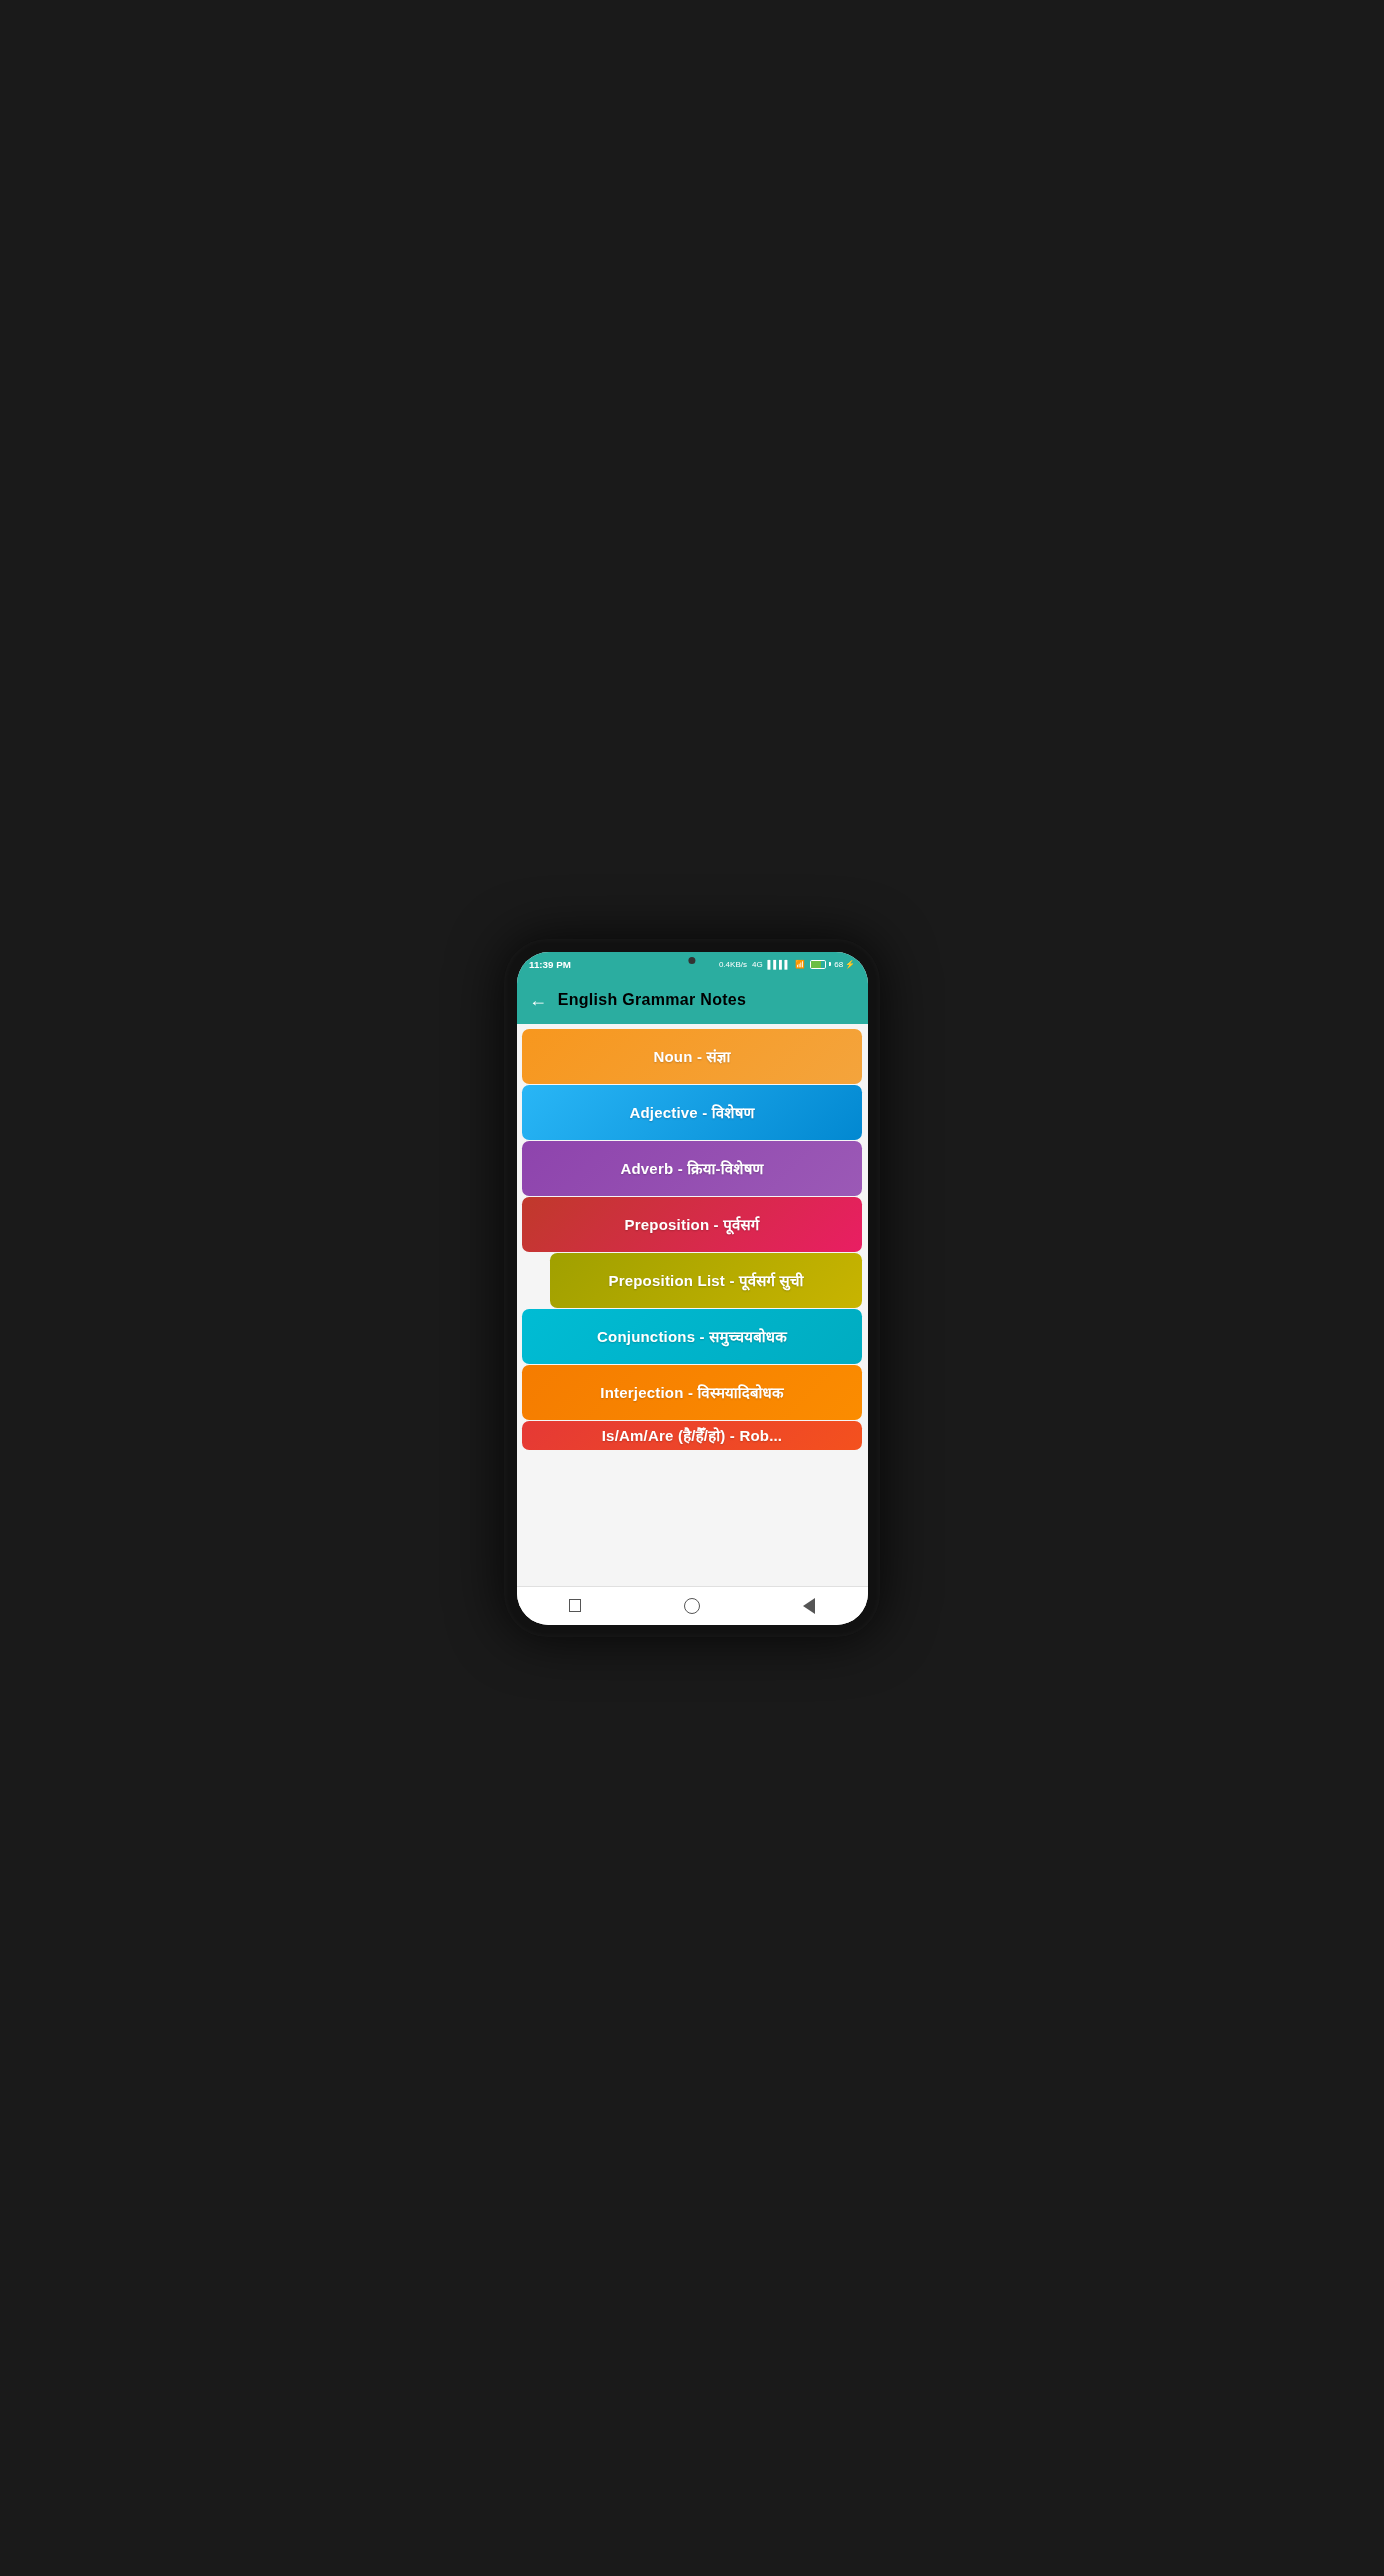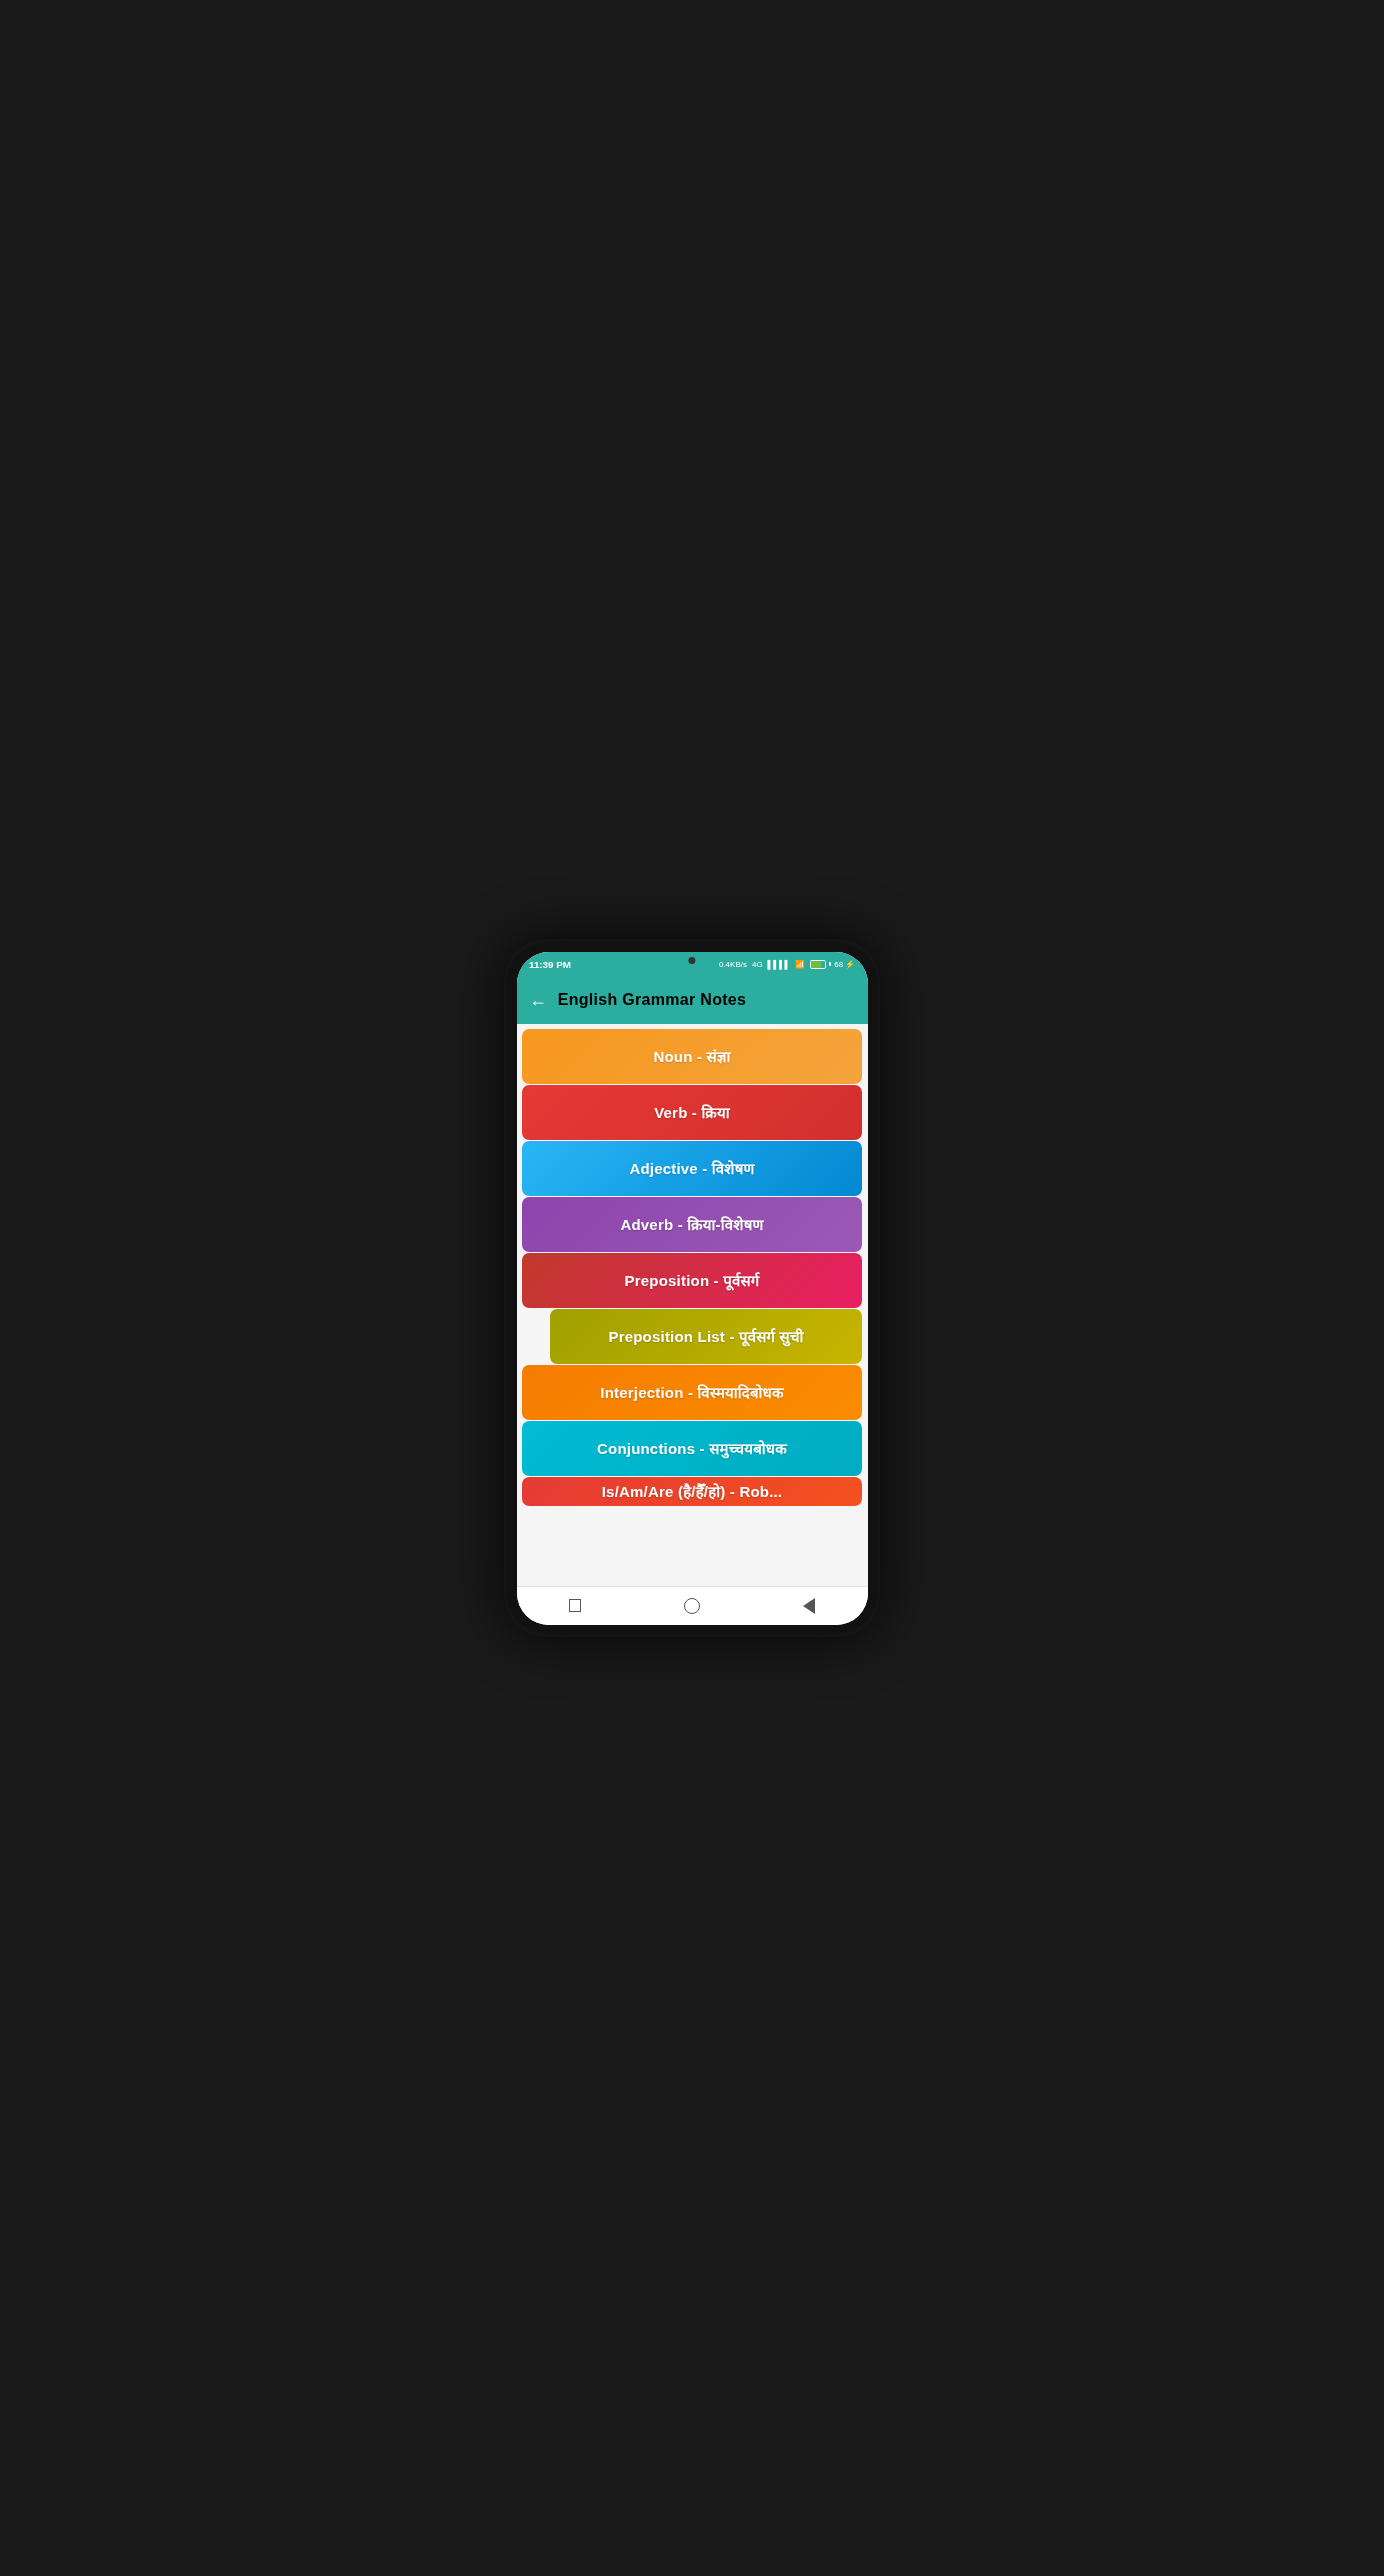--- a/index.html
+++ b/index.html
@@ -225,40 +225,37 @@
 
     <div class="app-bar">
       <span class="back-arrow">←</span>
       <span class="app-title">English Grammar Notes</span>
     </div>
 
     <div class="content-list">
     <div class="grammar-item" style="background: linear-gradient(135deg, rgb(247, 151, 30), rgb(244, 164, 60));">
           <span class="grammar-item-text">Noun - संज्ञा</span>
         </div>
-        <div class="grammar-item" style="background: linear-gradient(135deg, rgb(229, 57, 53), rgb(211, 47, 47));">
-          <span class="grammar-item-text">Verb - क्रिया</span>
-        </div>
         <div class="grammar-item" style="background: linear-gradient(135deg, rgb(41, 182, 246), rgb(2, 136, 209));">
           <span class="grammar-item-text">Adjective - विशेषण</span>
         </div>
         <div class="grammar-item" style="background: linear-gradient(135deg, rgb(142, 68, 173), rgb(155, 89, 182));">
           <span class="grammar-item-text">Adverb - क्रिया-विशेषण</span>
         </div>
         <div class="grammar-item" style="background: linear-gradient(135deg, rgb(192, 57, 43), rgb(233, 30, 99));">
           <span class="grammar-item-text">Preposition - पूर्वसर्ग</span>
         </div>
         <div class="grammar-item" style="background: linear-gradient(135deg, rgb(160, 160, 0), rgb(200, 180, 0)); margin-left: 28px;">
           <span class="grammar-item-text">Preposition List - पूर्वसर्ग सुची</span>
         </div>
+        <div class="grammar-item" style="background: linear-gradient(135deg, rgb(0, 188, 212), rgb(0, 172, 193));">
+          <span class="grammar-item-text">Conjunctions - समुच्चयबोधक</span>
+        </div>
         <div class="grammar-item" style="background: linear-gradient(135deg, rgb(245, 124, 0), rgb(251, 140, 0));">
           <span class="grammar-item-text">Interjection - विस्मयादिबोधक</span>
-        </div>
-        <div class="grammar-item" style="background: linear-gradient(135deg, rgb(0, 188, 212), rgb(0, 172, 193));">
-          <span class="grammar-item-text">Conjunctions - समुच्चयबोधक</span>
         </div>
         <div class="grammar-item" style="background: linear-gradient(135deg, rgb(229, 57, 53), rgb(244, 81, 30)); height: 29px; overflow: hidden;">
           <span class="grammar-item-text">Is/Am/Are (है/हैँ/हो) - Rob...</span>
         </div>
       </div>
 
     <div class="nav-bar">
       <div class="nav-btn">
         <div class="nav-square"></div>
       </div>

